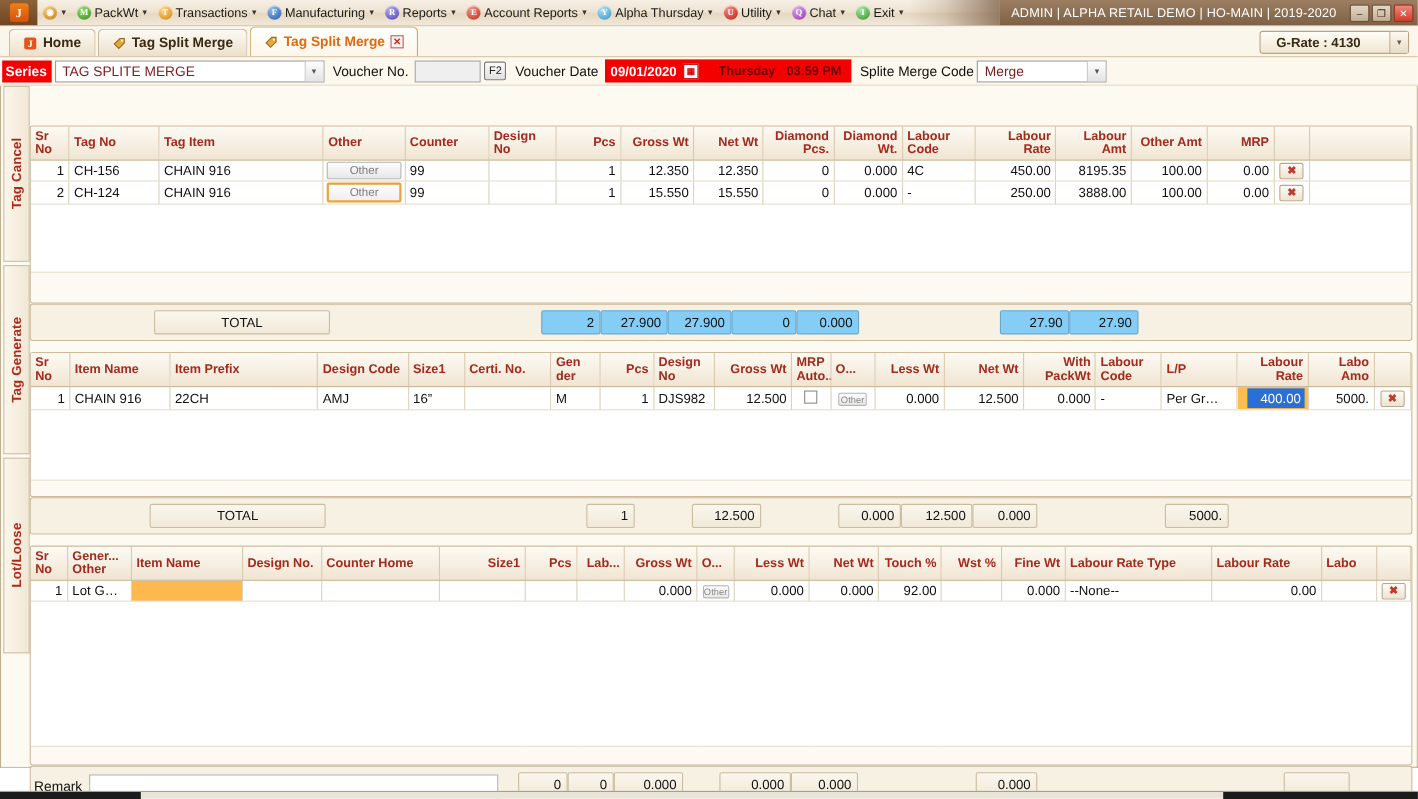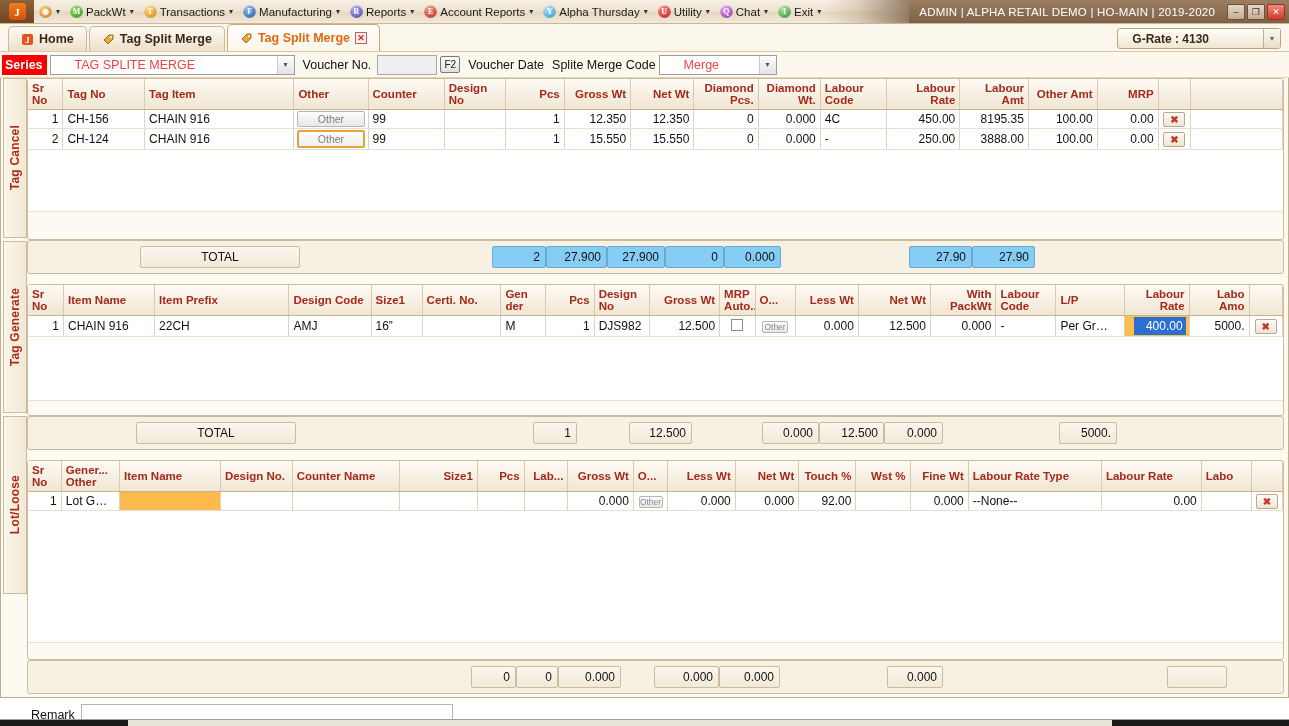--- a/index.html
+++ b/index.html
@@ -111,21 +111,20 @@
     display: inline-flex; align-items: center; justify-content: center;
     background: #fdeeee;
   }
   .grate {
     position: absolute; right: 8px; bottom: 2px;
     display: flex; align-items: center;
     height: 21px;
     border: 1px solid #b9a583;
     background: linear-gradient(to bottom, #fffdf7, #f0e6d2);
     border-radius: 3px;
-    gap: 28px;
   }
   .grate .lbl { padding: 0 26px 0 14px; font-weight: bold; font-size: 12px; color: #3a2a14; }
   .grate .drop {
     width: 17px; height: 19px; border-left: 1px solid #c3b092;
     display:flex; align-items:center; justify-content:center;
     font-size: 8px; color:#6b5b42;
     background: linear-gradient(to bottom,#fdf9f0,#e7dcc6);
   }
 
   
@@ -144,21 +143,21 @@
     padding: 3px 4px 3px 3px;
     margin-left: 2px;
   }
   .sel {
     display: inline-flex; align-items: center;
     height: 20px;
     border: 1px solid #9d9d9d;
     background: #ffffff;
     margin-left: 3px;
   }
-  .sel .val { padding: 0 24px; font-size: 12.5px; color: #ef4444; }
+  .sel .val { padding: 0 6px; font-size: 12.5px; color: #7f1d1d; }
   .sel .arrow {
     width: 17px; height: 18px; margin-left: auto;
     border-left: 1px solid #c9c9c9;
     background: linear-gradient(to bottom,#fdfdfd,#e3e3e3);
     display: flex; align-items: center; justify-content: center;
     font-size: 8px; color: #555;
   }
   .flabel { margin-left: 8px; color: #111; }
   .txtbox {
     height: 20px; border: 1px solid #a9a9a9;
@@ -205,21 +204,21 @@
     background: linear-gradient(to right,#fbf6ec,#f1e7d4);
     margin: 0 0 3px 2px;
     display: flex; align-items: center; justify-content: center;
   }
   .vtab span {
     writing-mode: vertical-rl;
     transform: rotate(180deg);
     font-weight: bold; font-size: 12px; color: #b02a1c;
     letter-spacing: .2px;
   }
-  .panes { flex: 1 1 auto; position: relative; }
+  .panes { flex: 1 1 auto; position: relative; margin-top: 36px; }
 
   .pane {
     position: absolute; left: 0; right: 4px;
     border: 1px solid #cdbb9d;
     background: #fdfaf3;
     border-radius: 3px;
   }
 
   
   .grid { width: 100%; border-collapse: collapse; table-layout: fixed; }
@@ -432,20 +431,26 @@
 <div class="seriesbar">
   <span class="series-badge">Series</span>
   <span class="sel" style="width:245px;">
     <span class="val">TAG SPLITE MERGE</span>
     <span class="arrow">▾</span>
   </span>
   <span class="flabel">Voucher No.</span>
   <span class="txtbox" style="width:60px;"></span>
   <span class="f2key">F2</span>
   <span class="flabel">Voucher Date</span>
+  <span class="datebox">
+    <span class="dval">09/01/2020</span>
+    <span class="calico">▦</span>
+    <span class="dow">Thursday</span>
+    <span class="tim">03:59 PM</span>
+  </span>
   <span class="flabel">Splite Merge Code</span>
   <span class="sel" style="width:118px;">
     <span class="val">Merge</span>
     <span class="arrow">▾</span>
   </span>
 </div>
 
 <div class="body-wrap">
 
   <div class="vtabs">
@@ -689,21 +694,21 @@
           <col style="width:96px">
             <col style="width:48px">
             <col style="width:30px">
         </colgroup>
         <thead>
           <tr>
             <th>Sr No</th>
             <th>Gener... Other</th>
             <th>Item Name</th>
             <th>Design No.</th>
-            <th>Counter Name</th>
+            <th>Counter Home</th>
             <th class="r">Size1</th>
             <th class="r">Pcs</th>
             <th class="r">Lab...</th>
             <th class="r">Gross Wt</th>
             <th>O...</th>
             <th class="r">Less Wt</th>
             <th class="r">Net Wt</th>
             <th class="r">Touch %</th>
             <th class="r">Wst %</th>
             <th class="r">Fine Wt</th>

